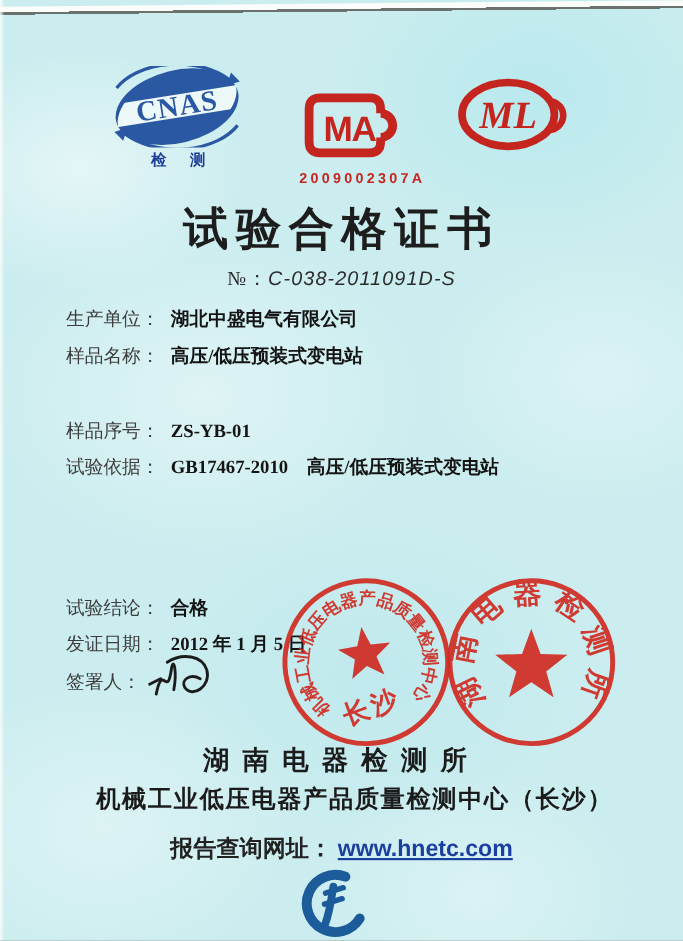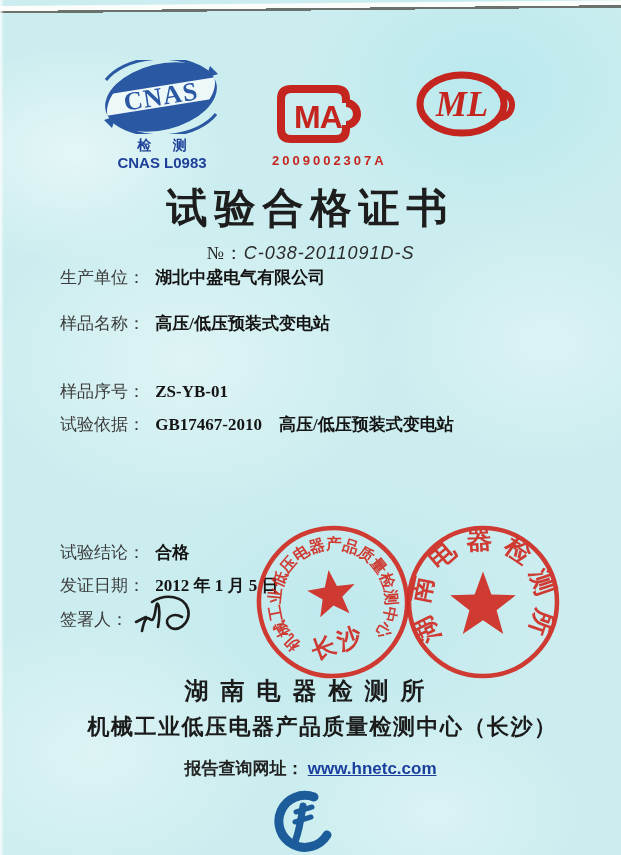--- a/index.html
+++ b/index.html
@@ -39,21 +39,21 @@
     font-size:16.5px; line-height:33.5px; text-align:justify; }
   .test-items .field-value { margin-left:2px; }
 
   .stamp { position:absolute; opacity:0.92; }
 
   .footer-org1 { position:absolute; top:675px; left:0; width:100%; text-align:center;
     font-size:24px; font-weight:bold; letter-spacing:12px; color:#1b1b1b; }
   .footer-org2 { position:absolute; top:712px; left:0; width:100%; text-align:center;
     font-size:22px; font-weight:bold; letter-spacing:1.5px; color:#1b1b1b;margin-left:12px; }
   .footer-url { position:absolute; top:757px; left:0; width:100%; text-align:center;
-    font-size:17px; font-weight:bold; color:#222; }
+    font-size:21px; font-weight:bold; color:#222; }
   .footer-url a { color:#1a3f9e; text-decoration:underline; font-family:"Liberation Sans", sans-serif; font-weight:bold; }
 
   .sig-svg { position:absolute; left:128px; top:589px; }
   .bottom-logo { position:absolute; left:262px; top:790px; }
 </style>
 </head>
 <body>
 
 <div class="page">
   <div class="scan-top"></div>
@@ -68,21 +68,20 @@
         </defs>
       <ellipse cx="69" cy="37" rx="57" ry="33" transform="rotate(-14 69 37)" fill="#2a58a3"></ellipse>
       <rect x="-5" y="26" width="150" height="21" fill="#edf8f9" transform="rotate(-9 69 37)" clip-path="url(#cnasClip)"></rect>
       <path d="M14,20 A62,40 0 0 1 116,12" fill="none" stroke="#2a58a3" stroke-width="3"></path>
       <polygon points="118,6 126,14 114,18" fill="#2a58a3"></polygon>
       <path d="M124,54 A62,40 0 0 1 22,62" fill="none" stroke="#2a58a3" stroke-width="3"></path>
       <polygon points="20,68 12,60 24,56" fill="#2a58a3"></polygon>
       <text x="69" y="45" text-anchor="middle" transform="rotate(-9 69 37)" font-family="Liberation Serif, serif" font-size="26" font-weight="bold" fill="#2a58a3" letter-spacing="1">CNAS</text>
     </svg>
     <div class="logo-caption" style="font-size:14px; letter-spacing:9px; color:#1d3f99; padding-left:9px;">检 测</div>
-    <div class="logo-caption" style="font-size:15px; color:#1d3f99; font-family:'Liberation Sans',sans-serif;">CNAS L0983</div>
   </div>
 
   <div class="logo-block" style="left:272px; top:82px; width:90px;">
     <svg width="90" height="64" viewBox="0 0 90 64">
       <path d="M74,21 V17 Q74,7 64,7 H19 Q9,7 9,17 V47 Q9,57 19,57 H64 Q74,57 74,47 V43" fill="none" stroke="#c5251f" stroke-width="8"></path>
       <path d="M74,21 A11,11 0 0 1 74,43" fill="none" stroke="#c5251f" stroke-width="8"></path>
       <text x="22" y="46" font-family="Liberation Sans, sans-serif" font-size="32" font-weight="bold" fill="#c5251f" letter-spacing="-1">MA</text>
     </svg>
     <div class="logo-caption" style="font-size:13px; color:#c5251f; letter-spacing:3px; font-family:'Liberation Sans',sans-serif; margin-top:4px;">2009002307A</div>
   </div>
@@ -93,21 +92,21 @@
       <path d="M88,22 A13,13 0 0 1 86,48" fill="none" stroke="#c5251f" stroke-width="6"></path>
       <text x="50" y="46" text-anchor="middle" font-family="Liberation Serif, serif" font-size="35" font-weight="bold" font-style="italic" fill="#c5251f">ML</text>
     </svg>
   </div>
 
   <div class="title">试验合格证书</div>
   <div class="cert-no">
     <span>№：</span><span style="font-family:'Liberation Sans',sans-serif; letter-spacing:1px;font-style:italic;">C-038-2011091D-S</span>
   </div>
 
-  <div class="field-row" style="top:266px;text-align:center;">
+  <div class="field-row" style="top:278px;text-align:center;">
     <span class="field-label">生产单位：</span>
     <span class="field-value">湖北中盛电气有限公司</span>
   </div>
   <div class="field-row" style="top:312px;">
     <span class="field-label">样品名称：</span>
     <span class="field-value">高压/低压预装式变电站</span>
   </div>
   <div class="field-row" style="top:380px;">
     <span class="field-label">样品序号：</span>
     <span class="field-value">ZS-YB-01</span>

